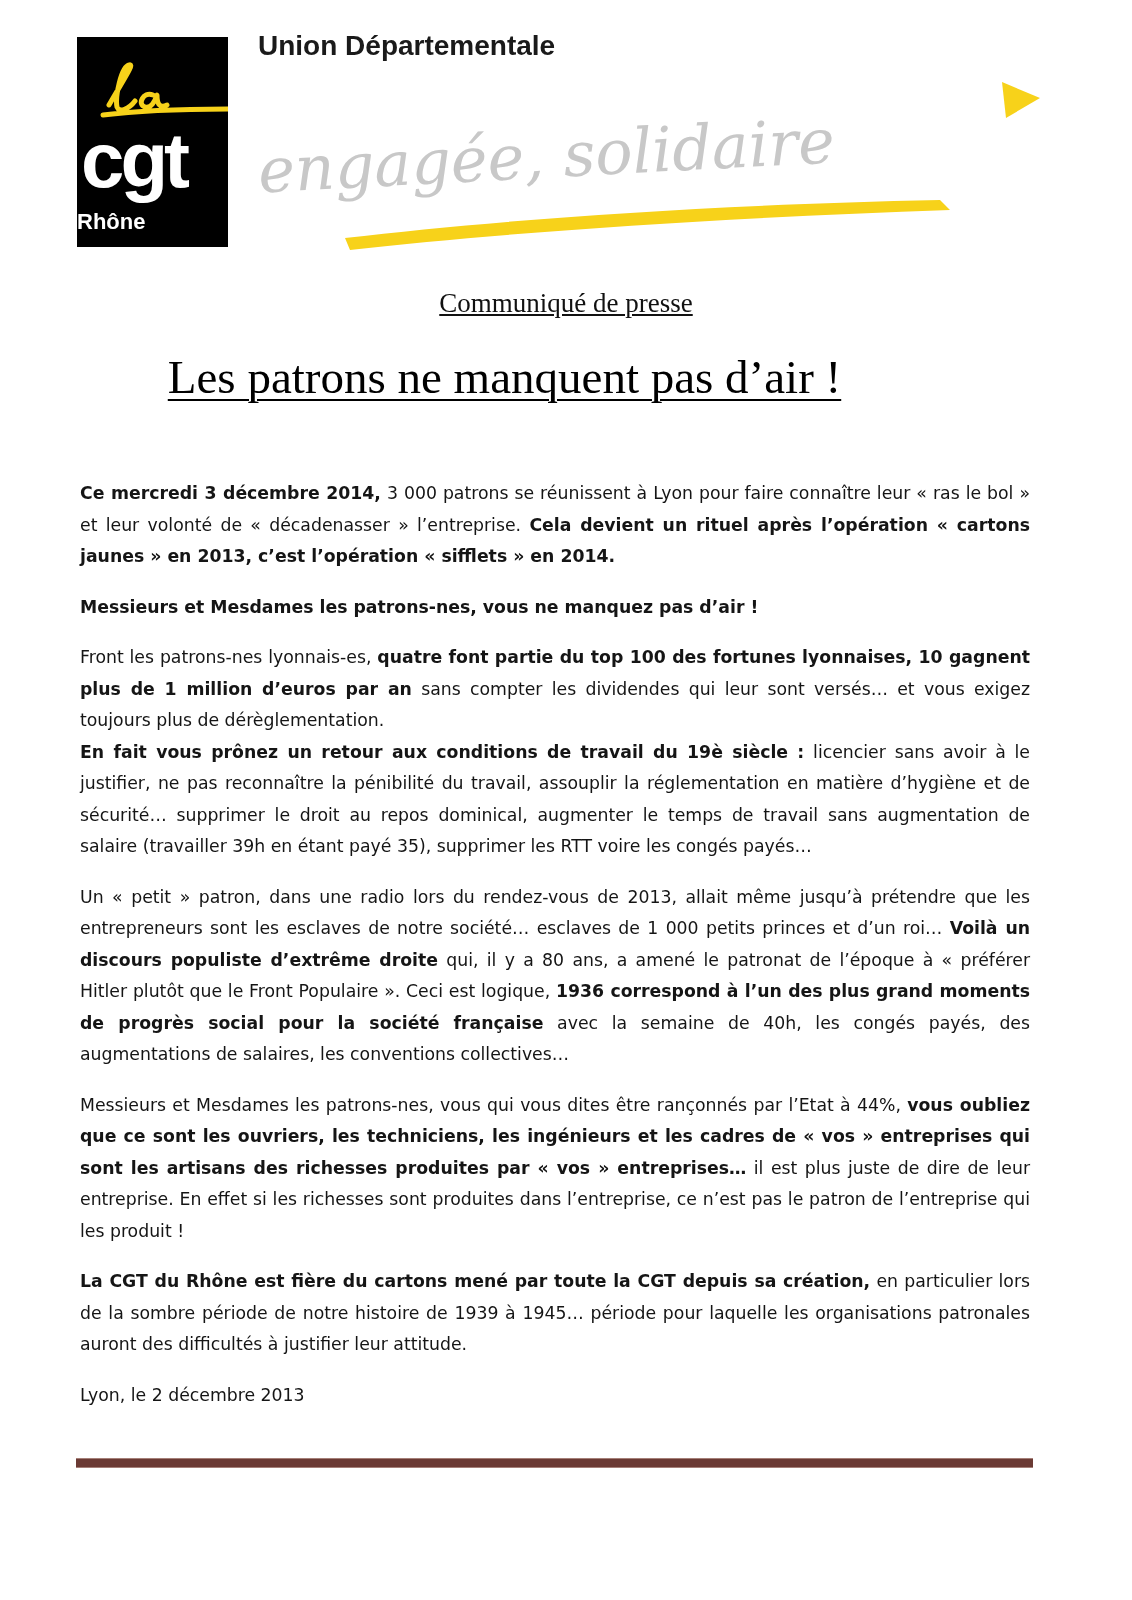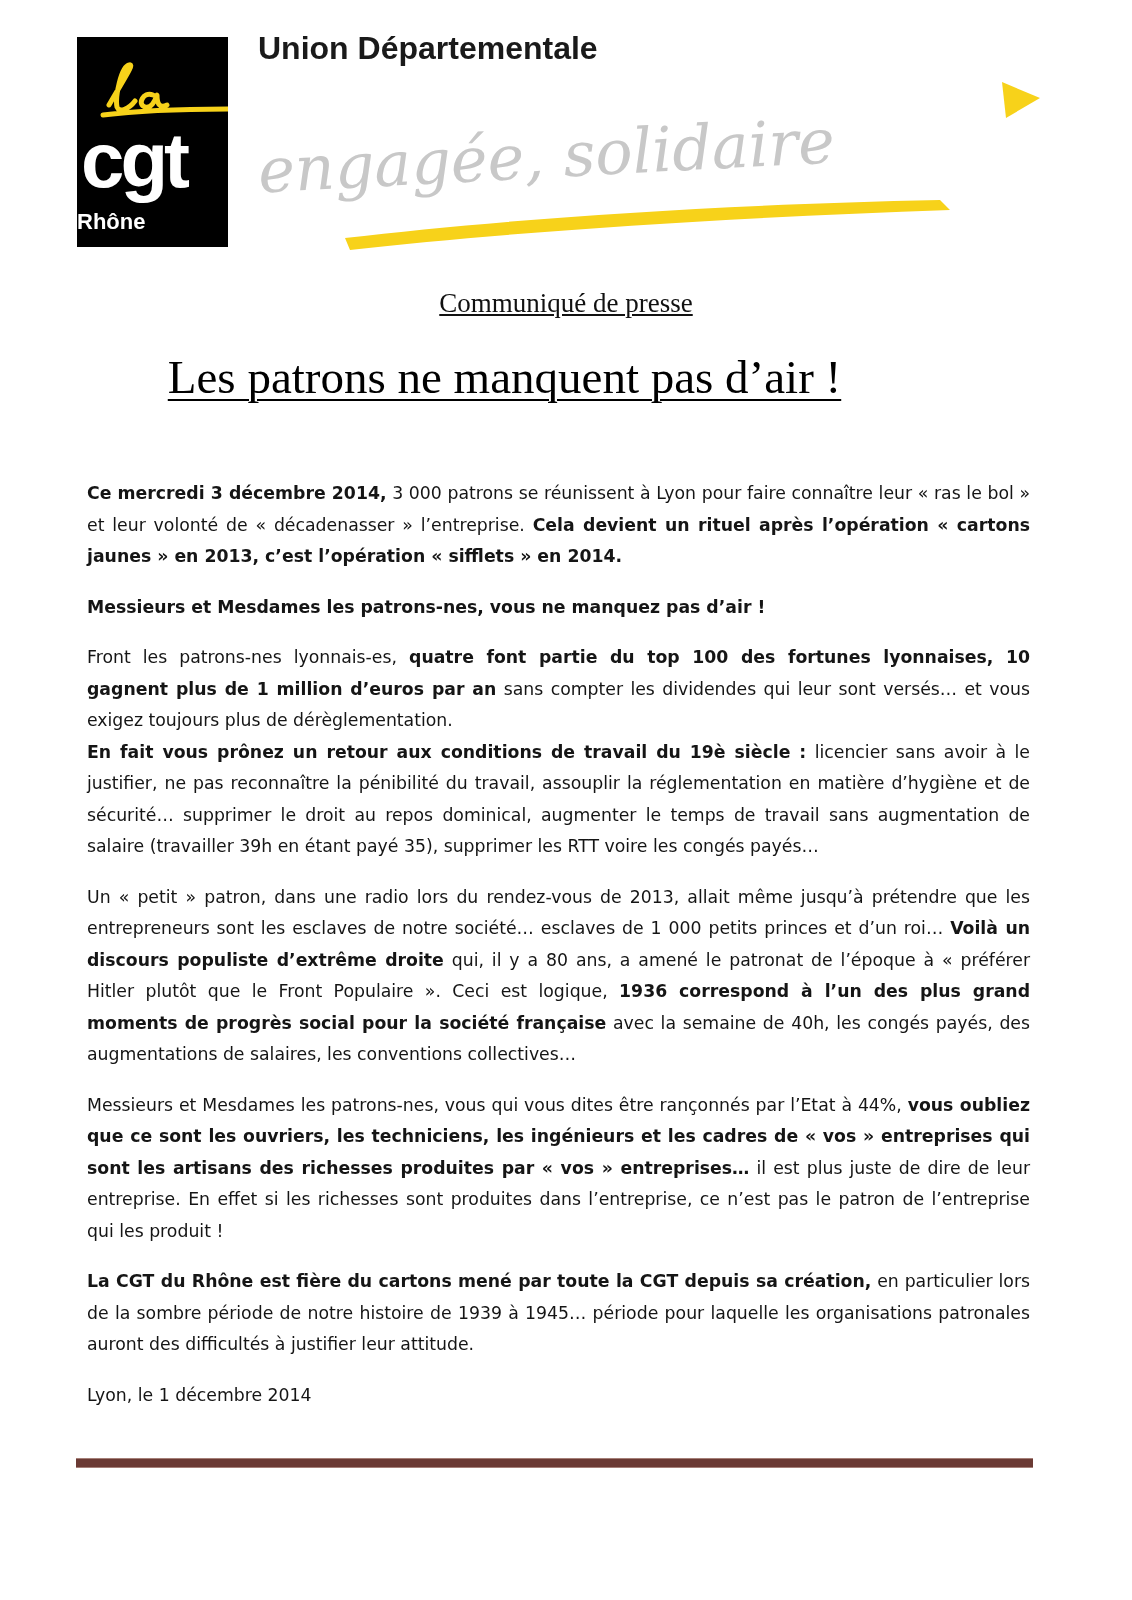--- a/index.html
+++ b/index.html
@@ -5,32 +5,32 @@
     html, body { margin: 0; padding: 0; background: #ffffff; }
     body { width: 1132px; height: 1600px; position: relative; overflow: hidden; color: #111; }
     .page { position: absolute; left: 0; top: 0; width: 1132px; height: 1600px; }
 
     
     .logo { position: absolute; left: 77px; top: 37px; width: 151px; height: 210px; background: #000000; overflow: hidden; }
     .logo-la { position: absolute; left: 18px; top: 20px; width: 140px; height: 70px; }
     .logo-cgt { position: absolute; left: 4px; top: 84px; font-family: "Liberation Sans", sans-serif; font-weight: bold; font-size: 78px; line-height: 78px; color: #ffffff; letter-spacing: -4px; }
     .logo-rhone { position: absolute; left: 0; width: 151px; top: 172px; font-family: "Liberation Sans", sans-serif; font-weight: bold; font-size: 22px; color: #ffffff; }
 
-    .org-name { position: absolute; left: 258px; top: 30px; font-family: "Liberation Sans", sans-serif; font-weight: bold; font-size: 32px; color: #1a1a1a; }
+    .org-name { position: absolute; left: 258px; top: 30px; font-family: "Liberation Sans", sans-serif; font-weight: bold; font-size: 28px; color: #1a1a1a; }
     .tagline-svg { position: absolute; left: 250px; top: 60px; width: 800px; height: 200px; }
     .tagline-text { font-family: "DejaVu Serif", serif; font-style: italic; font-size: 62px; fill: #c8c8c8; }
 
     
     .subtitle { position: absolute; left: 0; width: 1132px; top: 288px; text-align: center; font-family: "Liberation Serif", serif; font-size: 27px; color: #111; text-decoration: underline; }
     .title { position: absolute; left: 0; width: 1009px; top: 350px; text-align: center; font-family: "Liberation Serif", serif; font-size: 47px; color: #000; }
     .title span { text-decoration: underline; text-decoration-thickness: 2px; text-underline-offset: 6px; }
 
     
     .body { position: absolute; left: 80px; top: 478px; width: 950px; font-family: "DejaVu Sans", sans-serif; font-size: 17.3px; line-height: 31.5px; color: #151515; text-align: justify; }
-    .body p { margin: 0 0 19px 7px; }
+    .body p { margin: 0 0 19px 0; }
     .body p.tight { margin-bottom: 0; }
     .body b { font-weight: bold; }
 
     
     .sep { position: absolute; left: 76px; top: 1458px; width: 957px; height: 8px; background: #6b3a34; border-top: 1px solid #a57f78; border-bottom: 1px solid #a57f78; }
     .footer { position: absolute; left: 0; width: 1132px; top: 1470px; text-align: center; font-family: "Liberation Serif", serif; font-size: 24px; line-height: 32px; color: #111; }
     .footer a { color: #1a2a9a; text-decoration: underline; }
   </style>
 </head>
 <body>
@@ -71,18 +71,18 @@
     </p>
     <p>
       <span>Un « petit » patron, dans une radio lors du rendez-vous de 2013, allait même jusqu’à prétendre que les entrepreneurs sont les esclaves de notre société… esclaves de 1 000 petits princes et d’un roi… </span><b>Voilà un discours populiste d’extrême droite</b><span> qui, il y a 80 ans, a amené le patronat de l’époque à « préférer Hitler plutôt que le Front Populaire ». Ceci est logique, </span><b>1936 correspond à l’un des plus grand moments de progrès social pour la société française</b><span> avec la semaine de 40h, les congés payés, des augmentations de salaires, les conventions collectives…</span>
     </p>
     <p>
       <span>Messieurs et Mesdames les patrons-nes, vous qui vous dites être rançonnés par l’Etat à 44%, </span><b>vous oubliez que ce sont les ouvriers, les techniciens, les ingénieurs et les cadres de « vos » entreprises qui sont les artisans des richesses produites par « vos » entreprises…</b><span> il est plus juste de dire de leur entreprise. En effet si les richesses sont produites dans l’entreprise, ce n’est pas le patron de l’entreprise qui les produit !</span>
     </p>
     <p>
       <b>La CGT du Rhône est fière du cartons mené par toute la CGT depuis sa création,</b><span> en particulier lors de la sombre période de notre histoire de 1939 à 1945… période pour laquelle les organisations patronales auront des difficultés à justifier leur attitude.</span>
     </p>
-    <p>Lyon, le 1 décembre 2014</p>
+    <p>Lyon, le 2 décembre 2013</p>
   </div>
 
   <div class="sep"></div>
 
 </div>
 
 </body></html>

